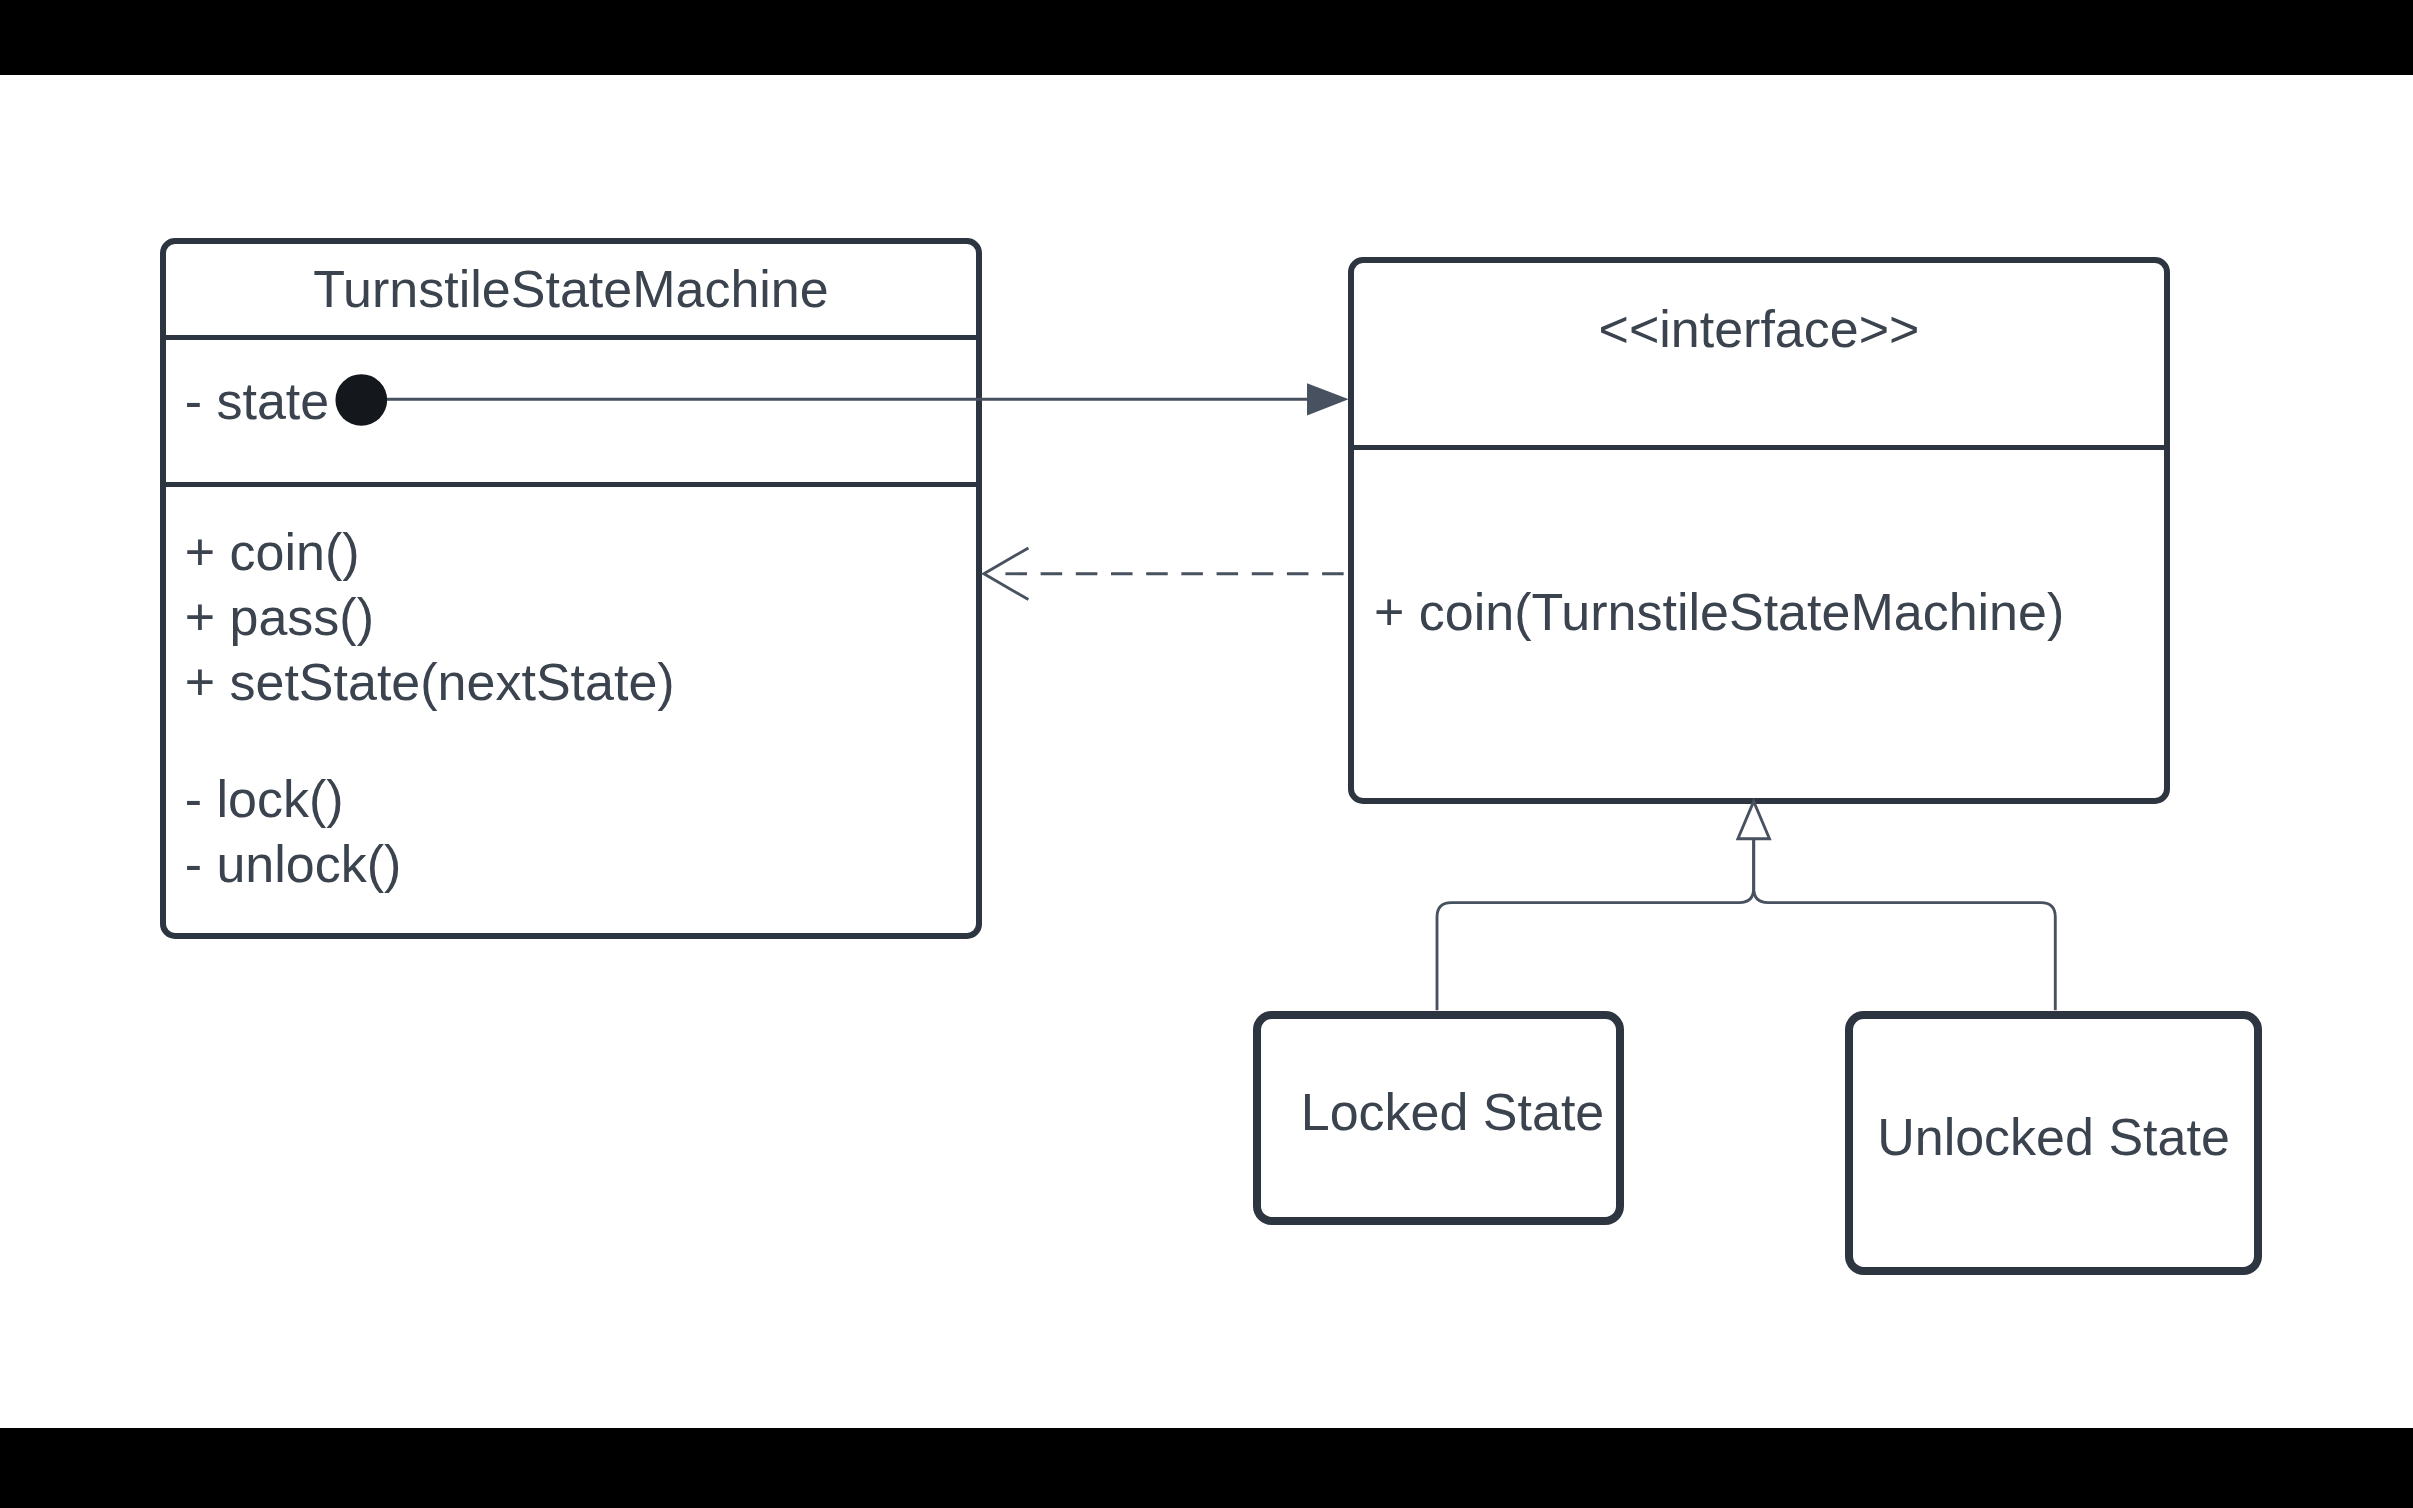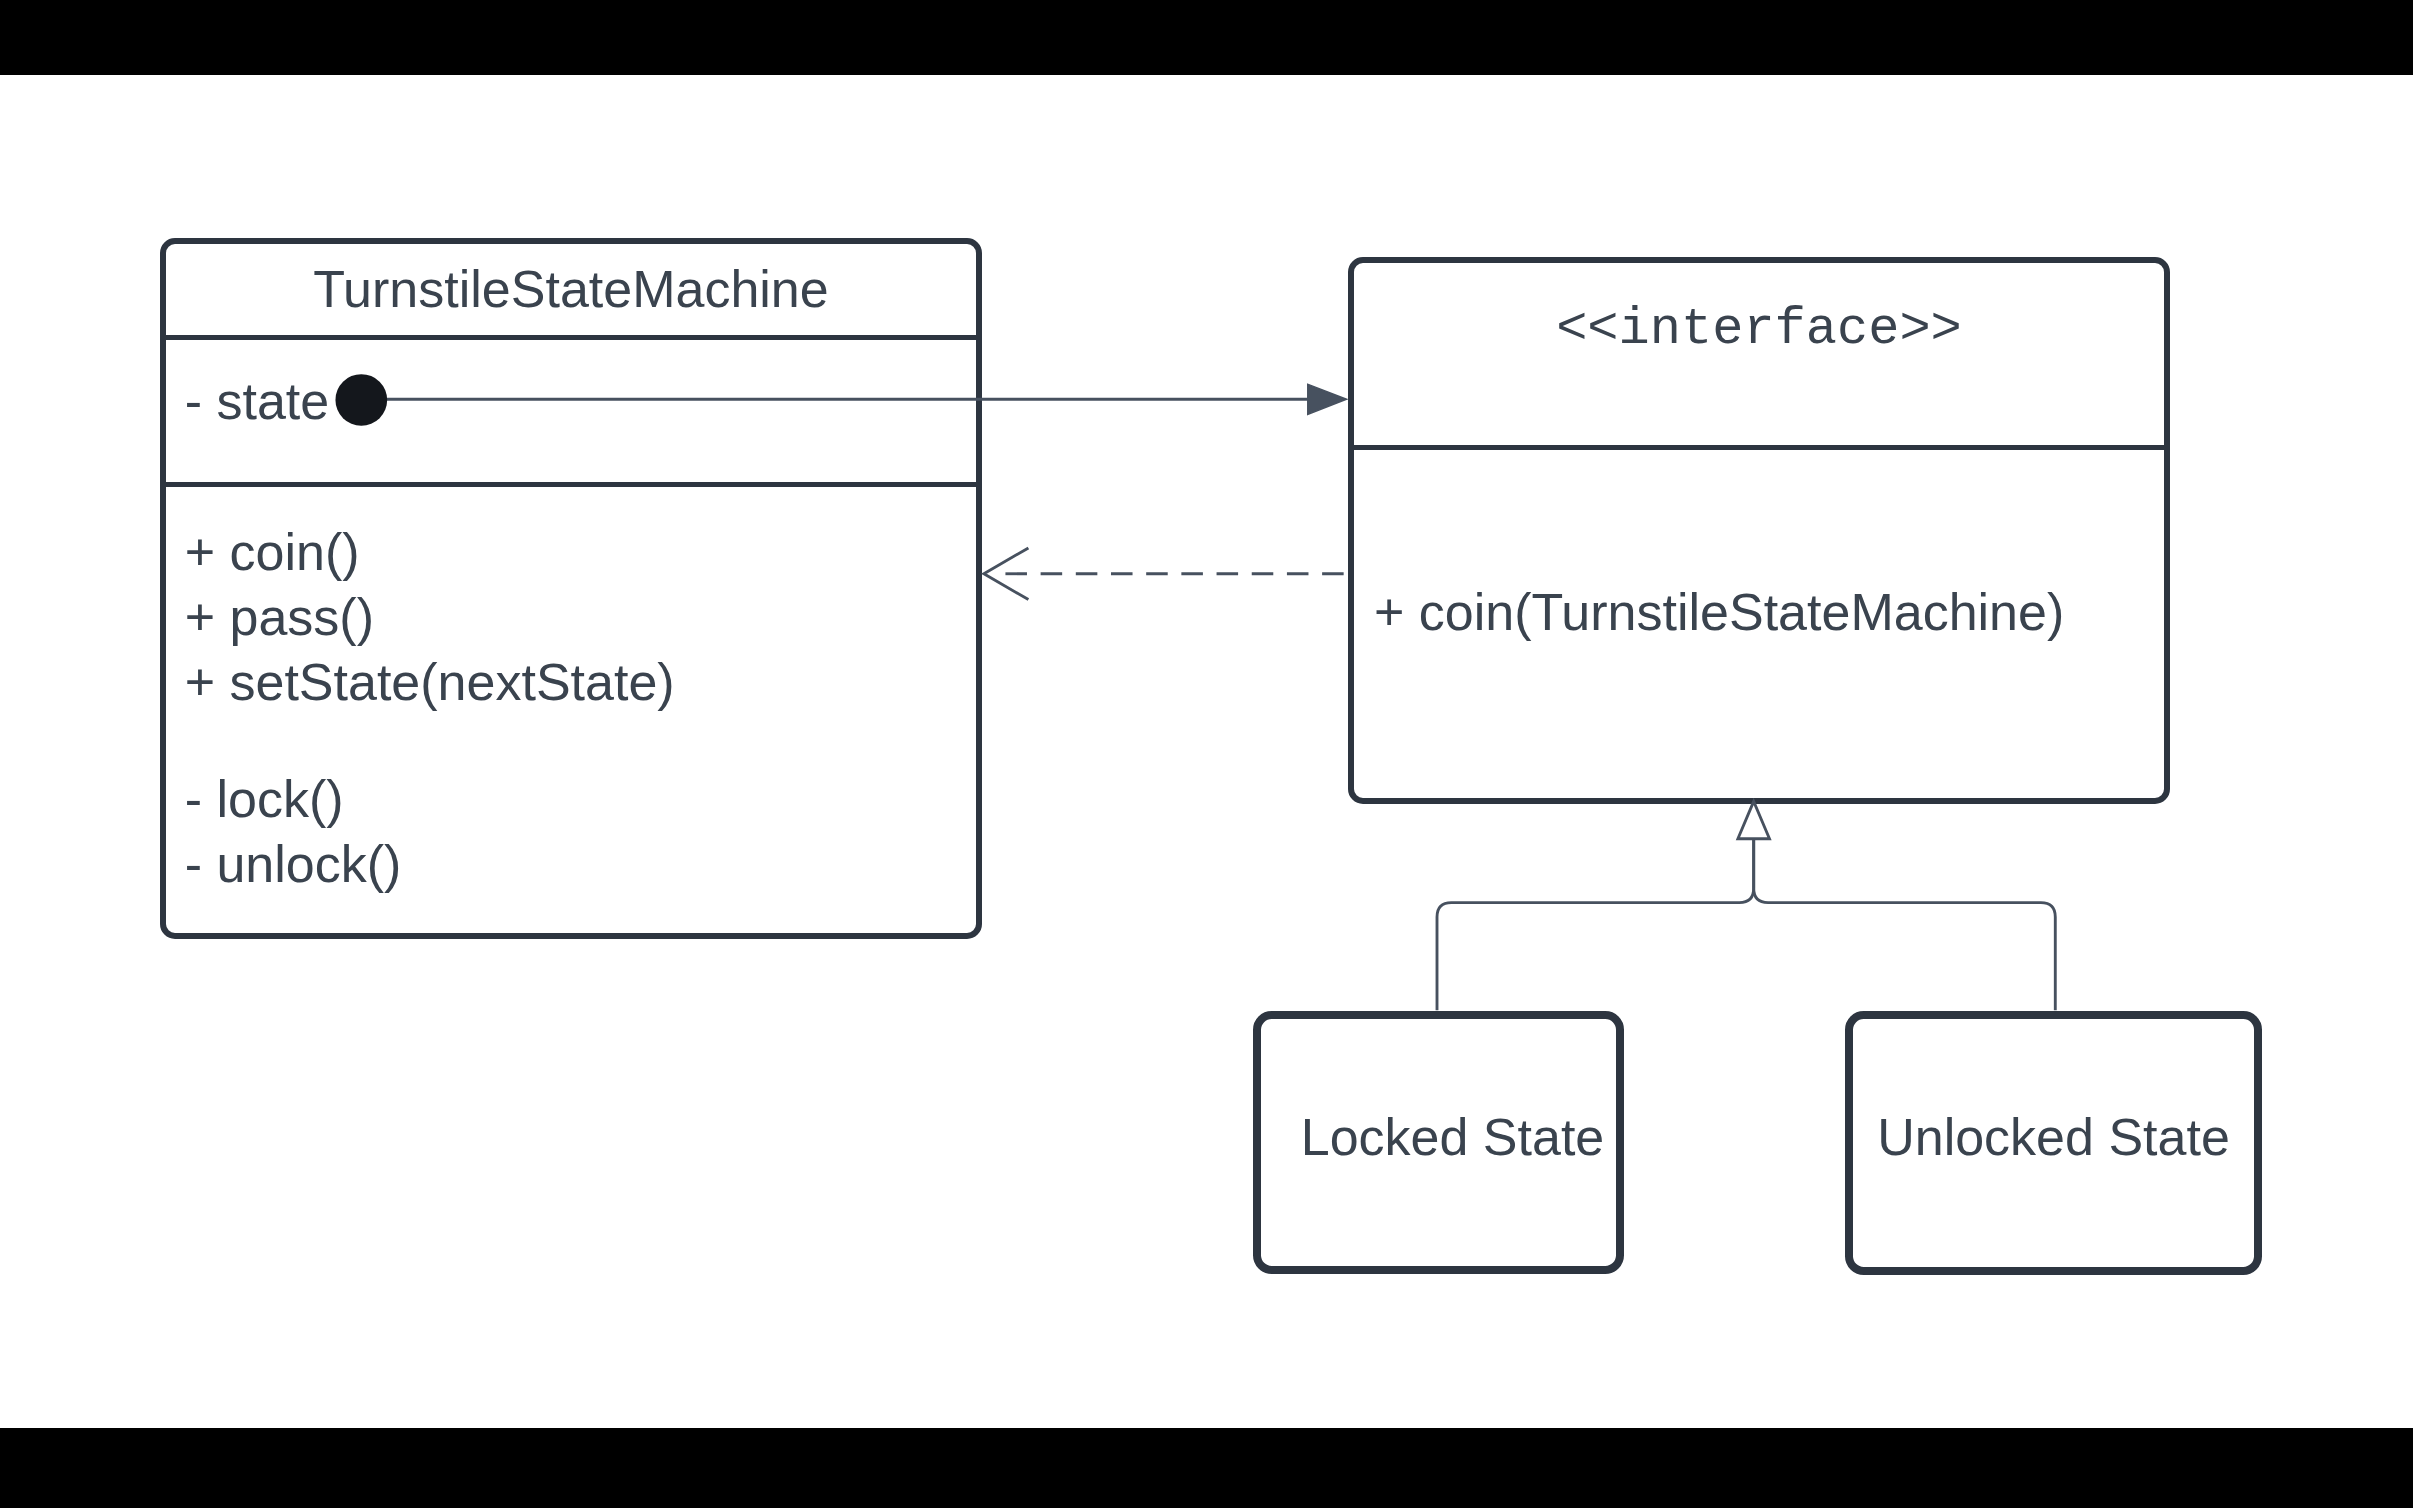--- a/index.html
+++ b/index.html
@@ -36,32 +36,32 @@
 
   .class-box .c-title{height:91px;display:flex;align-items:center;justify-content:center;}
   .class-box .c-attrs{height:147px;display:flex;align-items:center;padding-left:18.7px;padding-bottom:18.7px;}
   .attr-row{display:flex;align-items:center;gap:7.2px;}
   .dot-spacer{display:inline-block;width:62px;height:52px;flex:none;}
   .class-box .c-methods{flex:1;padding:33px 0 0 18.7px;}
   .member{height:65px;line-height:65px;white-space:nowrap;}
   .member-gap{height:52px;}
 
   .iface-box .c-title{height:146px;display:flex;flex-direction:column;align-items:center;justify-content:center;padding-bottom:13px;}
-  .iface-box .c-title .t-line{line-height:61px;height:61px;font-family:Liberation Mono, monospace;}
+  .iface-box .c-title .t-line{line-height:61px;height:61px;}
   .iface-box .c-methods{flex:1;padding:131px 0 0 20px;margin-top:36px;}
   .iface-box .member{height:62px;line-height:62px;}
 
   .state-node{
     position:absolute;background:var(--node-fill);
     border:8px solid var(--node-border);border-radius:18.7px;
     color:var(--text);font-size:52px;
     display:flex;align-items:center;justify-content:center;
     padding-bottom:11.5px;white-space:nowrap;
   }
-  .locked-node{left:1253px;top:1011px;width:371px;height:263px;padding-left:28px;}
+  .locked-node{left:1253px;top:1011px;width:371px;height:214px;padding-left:28px;}
   .unlocked-node{left:1845px;top:1011px;width:417px;height:264px;}
 
   svg.connectors{position:absolute;left:0;top:0;width:2413px;height:1508px;pointer-events:none;}
   .edge{stroke:var(--connector);stroke-width:4;fill:none;}
   .edge.dashed{stroke-dasharray:30 19;}
   .head-filled{fill:var(--connector);stroke:var(--connector);stroke-width:2;}
   .head-open{fill:none;stroke:var(--connector);stroke-width:4;}
   .head-triangle{fill:var(--node-fill);stroke:var(--connector);stroke-width:4;}
   .assoc-dot{fill:var(--dot);}
 </style>

